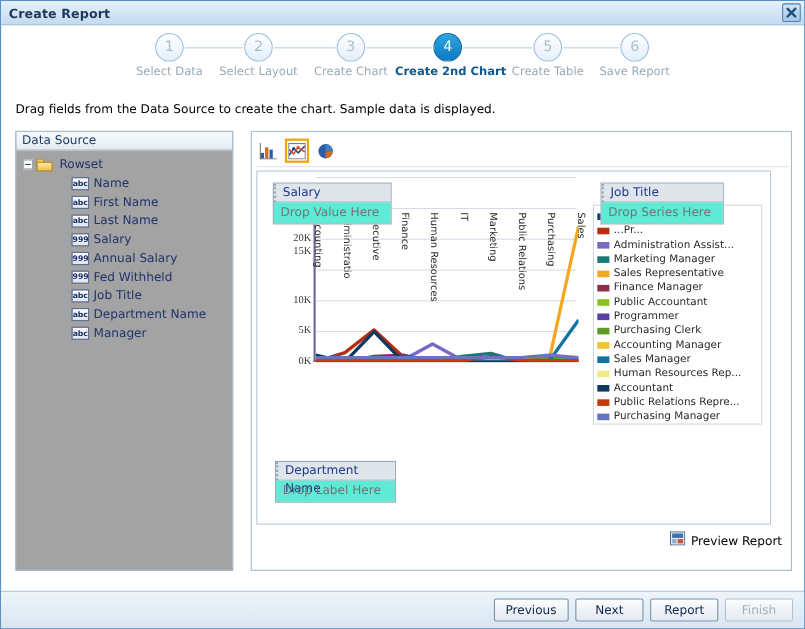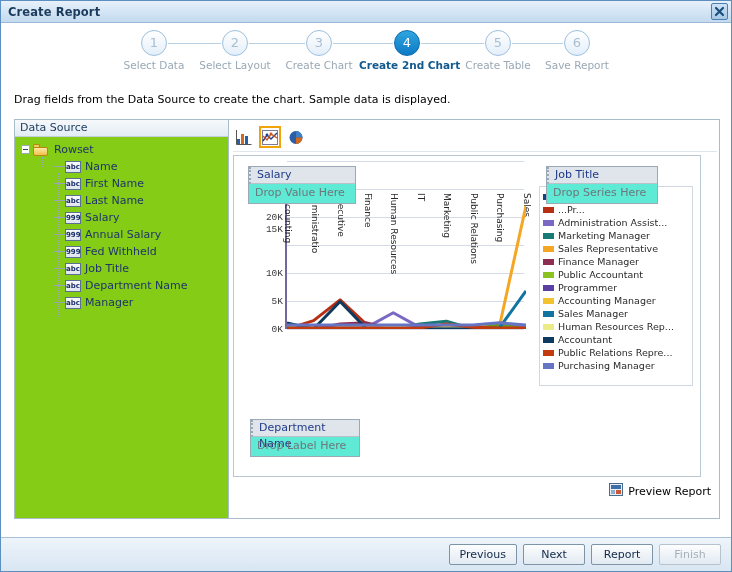--- a/index.html
+++ b/index.html
@@ -85,23 +85,23 @@
 
   
   #instruction {
     position: absolute; left: 13px; top: 92px;
     font-size: 11px; color: #000;
   }
 
   
   #datasource {
     position: absolute; left: 13px; top: 118px;
-    width: 218px; height: 400px;
+    width: 198px; height: 400px;
     border: 1px solid #a9bcc9;
-    background: #84cc16;
+    background: #a3a3a3;
   }
   #ds-header {
     height: 17px;
     background: linear-gradient(to bottom, #f6f9fc, #e3ecf4);
     border-bottom: 1px solid #c0d0dd;
     padding-left: 5px;
     font-size: 11px;
     color: #1b3a5c;
     line-height: 16px;
   }
@@ -215,21 +215,21 @@
     height: 1px; background: #d5dbe6;
   }
   .ytick {
     position: absolute;
     right: 100%;
     margin-right: 4px;
     transform: translateY(-50%);
     font-size: 9.5px;
     color: #3a3a3a;
     white-space: nowrap;
-    font-family: Liberation Mono, monospace;
+    font-family: Liberation Serif, serif;
     text-align: center;
   }
   .xtick {
     position: absolute;
     top: 4px;
     font-size: 9px;
     color: #2a2a2a;
     writing-mode: vertical-rl;
     white-space: nowrap;
     transform-origin: left top;
@@ -548,20 +548,24 @@
           </div>
           <div class="legrow">
             <span class="legswatch" style="background: rgb(139, 194, 32);"></span>
             <span class="leglabel">Public Accountant</span>
           </div>
           <div class="legrow">
             <span class="legswatch" style="background: rgb(91, 63, 163);"></span>
             <span class="leglabel">Programmer</span>
           </div>
           <div class="legrow">
+            <span class="legswatch" style="background: rgb(95, 154, 32);"></span>
+            <span class="leglabel">Purchasing Clerk</span>
+          </div>
+          <div class="legrow">
             <span class="legswatch" style="background: rgb(242, 194, 48);"></span>
             <span class="leglabel">Accounting Manager</span>
           </div>
           <div class="legrow">
             <span class="legswatch" style="background: rgb(17, 115, 160);"></span>
             <span class="leglabel">Sales Manager</span>
           </div>
           <div class="legrow">
             <span class="legswatch" style="background: rgb(237, 234, 138);"></span>
             <span class="leglabel">Human Resources Rep...</span>

